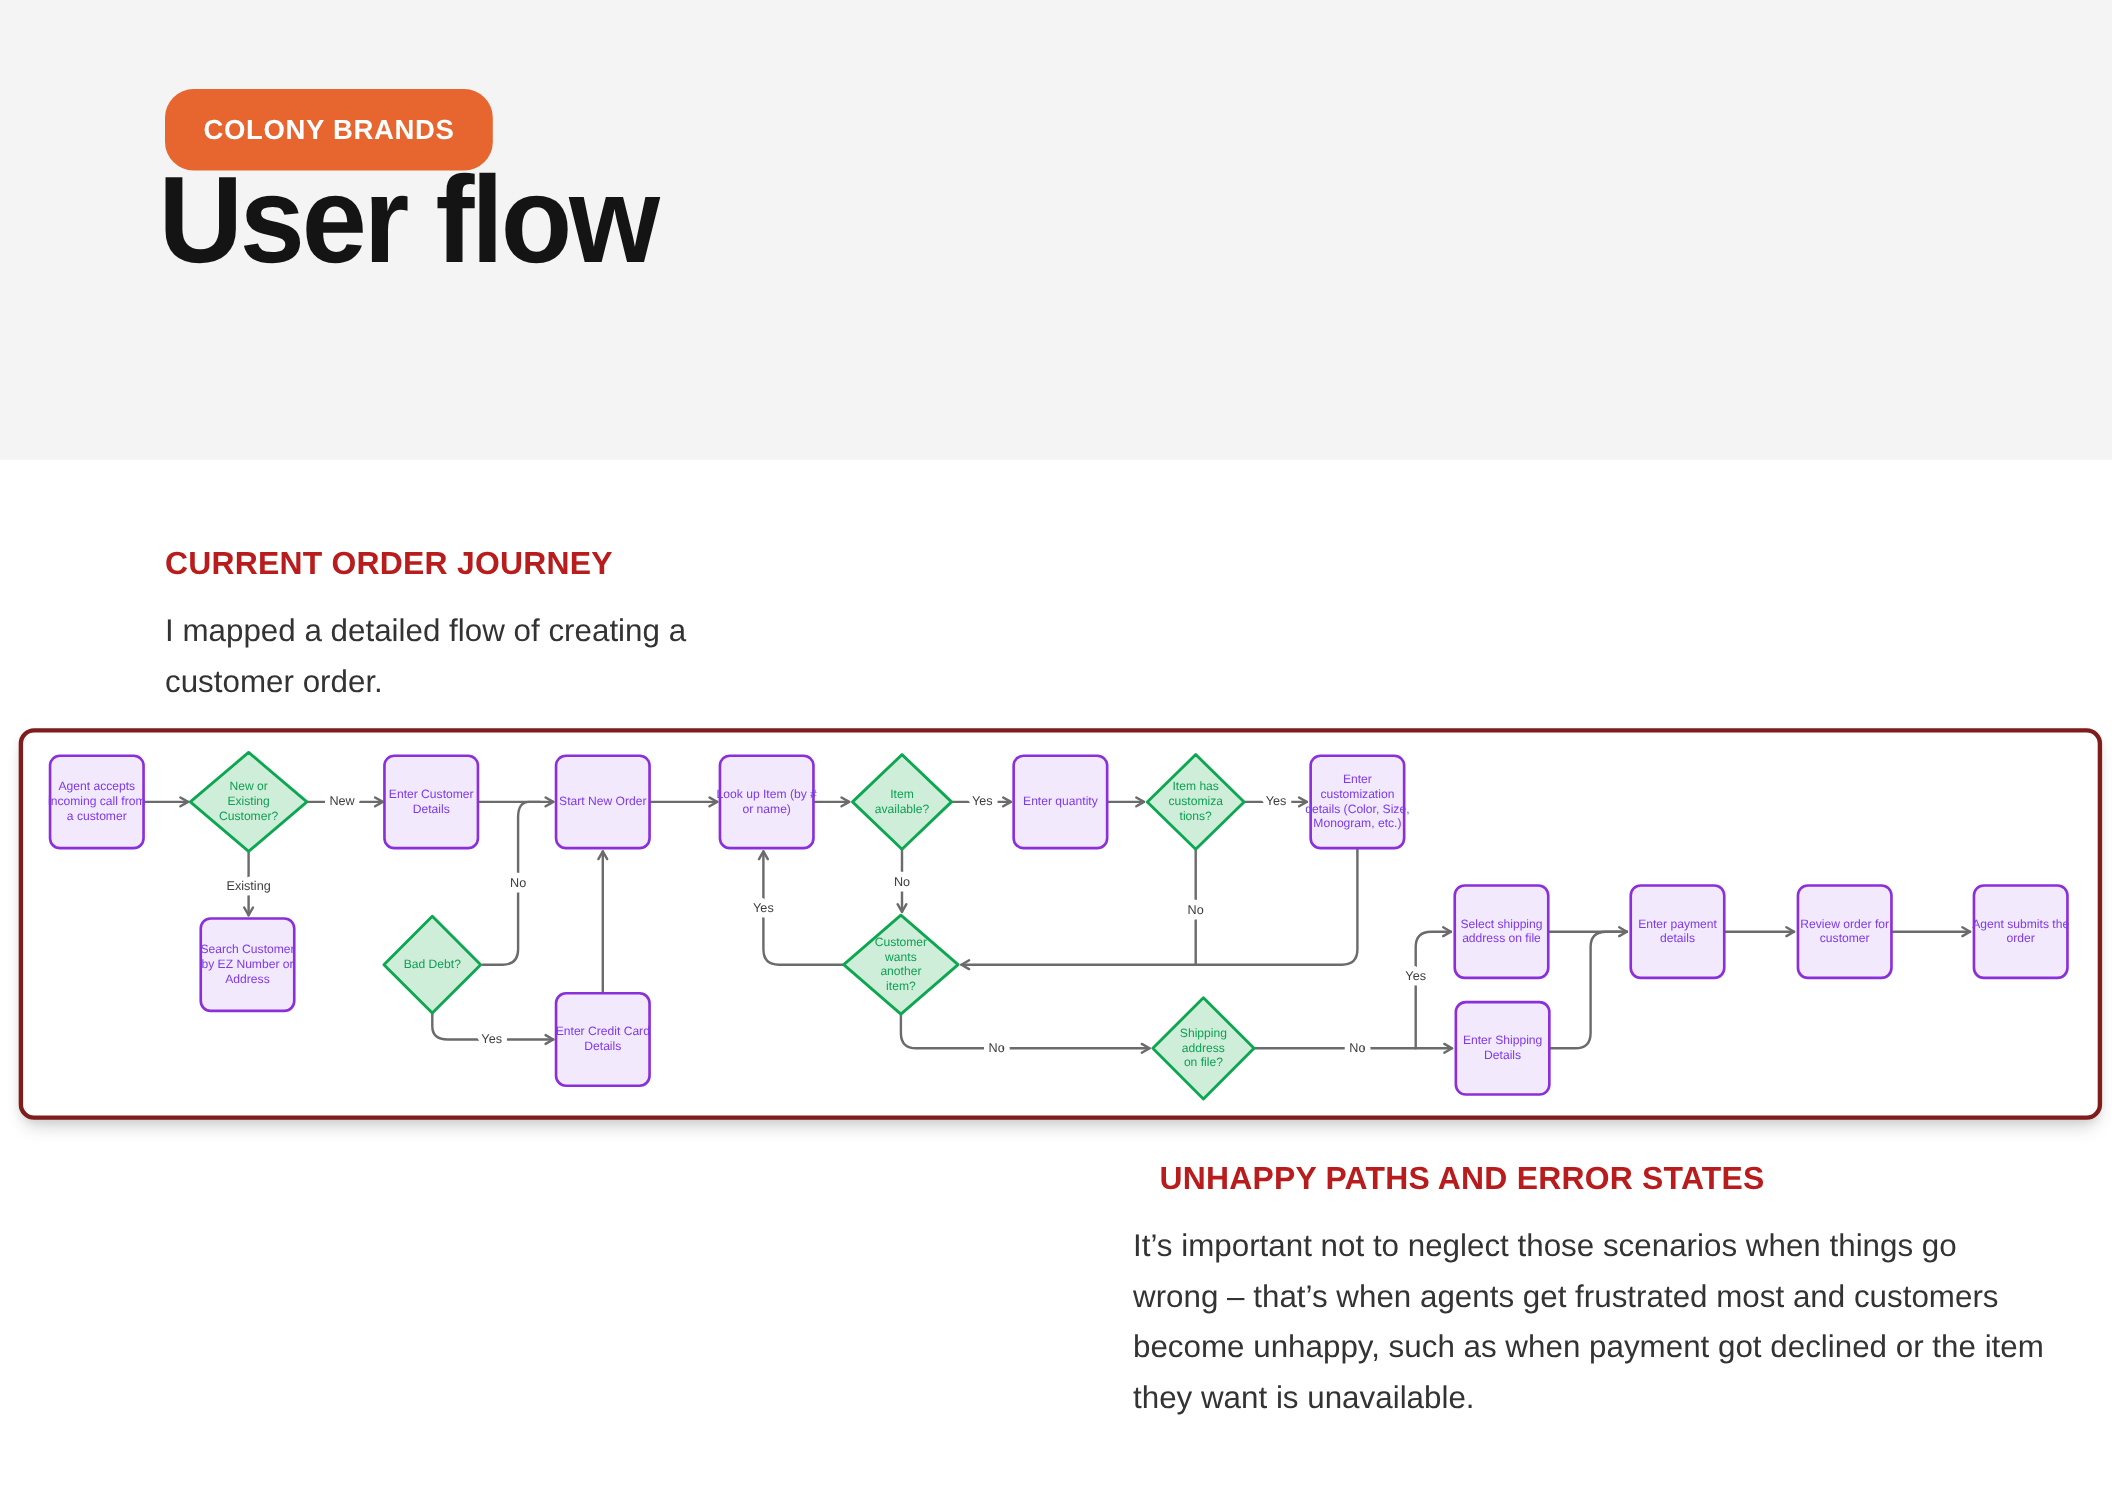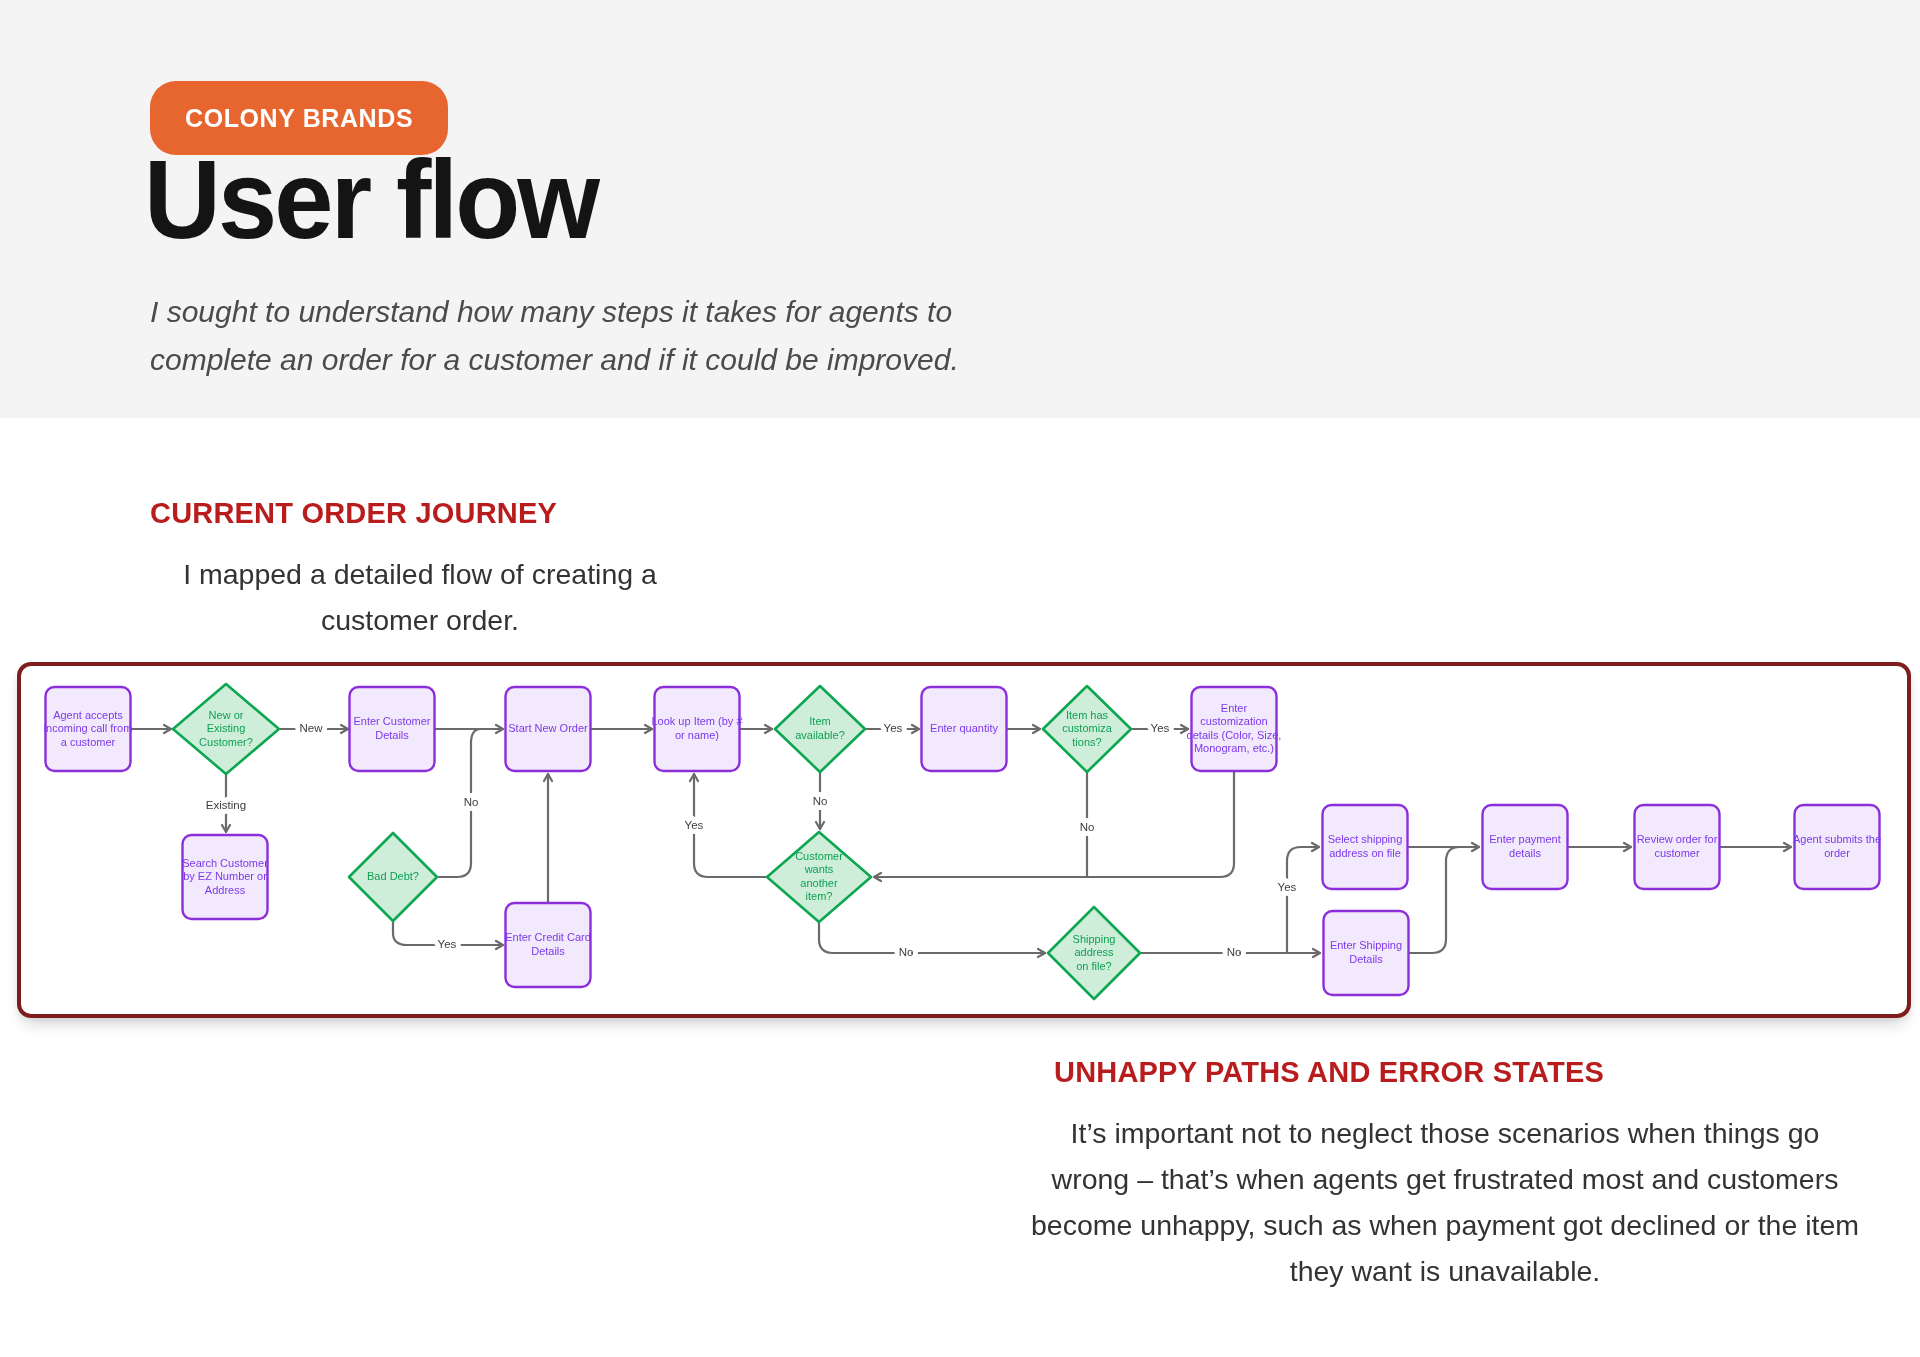--- a/index.html
+++ b/index.html
@@ -8,39 +8,38 @@
   .hero{position:absolute;left:0;top:0;width:1920px;height:418px;background:#F4F4F4;}
   .badge{position:absolute;left:150px;top:81px;height:50px;line-height:50px;
          padding:12px 35px;border-radius:26px;color:#ffffff;font-weight:bold;
          font-size:25px;letter-spacing:.6px;}
   .title{position:absolute;left:144px;top:150px;margin:0;font-size:112px;line-height:100px;
          font-weight:700;color:#141414;letter-spacing:-3px;transform:scaleX(.95);
          transform-origin:left top;white-space:nowrap;}
   .subtitle{position:absolute;left:150px;top:288px;margin:0;width:920px;
             font-size:30px;line-height:48px;font-style:italic;color:#4B4B4B;}
   .sec-heading{margin:0;font-size:29px;font-weight:700;color:#b91c1c;letter-spacing:.2px;}
-  .sec-body{margin:0;font-size:28.5px;line-height:46px;color:#333333;text-align:center;}
+  .sec-body{margin:0;font-size:28.5px;line-height:46px;color:#333333;}
   .journey-heading{position:absolute;left:150px;top:497px;}
   .journey-body{position:absolute;left:150px;top:551px;width:540px;}
   .card{position:absolute;left:17px;top:662px;width:1886px;height:348px;background:#ffffff;
         border:4px solid #7f1d1d;border-radius:14px;
         box-shadow:0 10px 16px -5px rgba(0,0,0,.18), 0 2px 6px rgba(0,0,0,.05);}
   .card svg{display:block;width:100%;height:100%;}
   .unhappy-heading{position:absolute;left:1054px;top:1056px;}
   .unhappy-body{position:absolute;left:1030px;top:1110px;width:830px;}
 </style>
 </head>
 <body>
 
 <div class="page">
 
   <header class="hero">
     <div class="badge" style="background: rgb(231, 101, 47);">COLONY BRANDS</div>
     <h1 class="title">User flow</h1>
-    <p class="subtitle">I sought to understand how many steps it takes for agents to complete an order for a customer and if it could be improved.</p>
   </header>
 
   <h2 class="sec-heading journey-heading">CURRENT ORDER JOURNEY</h2>
   <p class="sec-body journey-body">I mapped a detailed flow of creating a customer order.</p>
 
   <div class="card">
     <svg id="flow-svg" viewBox="0 0 1886 348">
         <defs>
           <marker id="arr" markerWidth="12" markerHeight="12" refX="9" refY="6" orient="auto" markerUnits="userSpaceOnUse">
             <path d="M2,2 L9,6 L2,10" fill="none" stroke="#6B6B6B" stroke-width="2.2" stroke-linecap="round" stroke-linejoin="round"></path>

